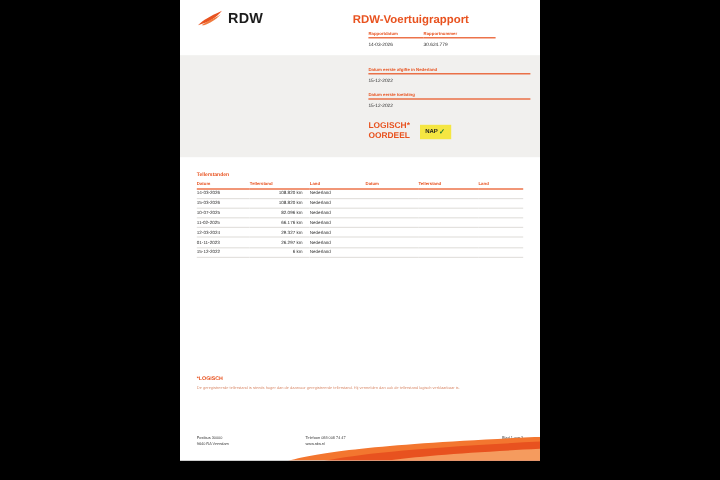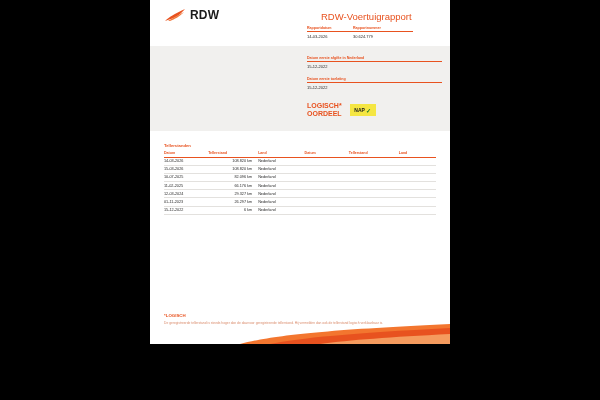--- a/index.html
+++ b/index.html
@@ -11,21 +11,21 @@
     width: 600px;
     height: 400px;
     overflow: hidden;
     font-family: "Liberation Sans", sans-serif;
   }
   .page {
     position: absolute;
     left: 150px;
     top: 0;
     width: 300px;
-    height: 344px;
+    height: 384px;
     background: #ffffff;
     overflow: hidden;
   }
   
   .hdr {
     position: relative;
     height: 42px;
   }
   .logo-wrap {
     position: absolute;
@@ -43,24 +43,24 @@
   }
   .logo-mark svg { display: block; }
   .logo-text {
     font-size: 12px;
     font-weight: bold;
     color: #1b1b1b;
     letter-spacing: 0.2px;
   }
   .rep-title {
     position: absolute;
-    left: 171px;
+    left: 144px;
     top: 11px;
     font-size: 9.5px;
-    font-weight: normal;
+    font-weight: bold;
     color: #e8521f;
   }
   .hdr-meta {
     position: absolute;
     left: 157px;
     top: 26px;
     width: 135px;
     font-size: 3.6px;
     color: #3a3a3a;
   }

